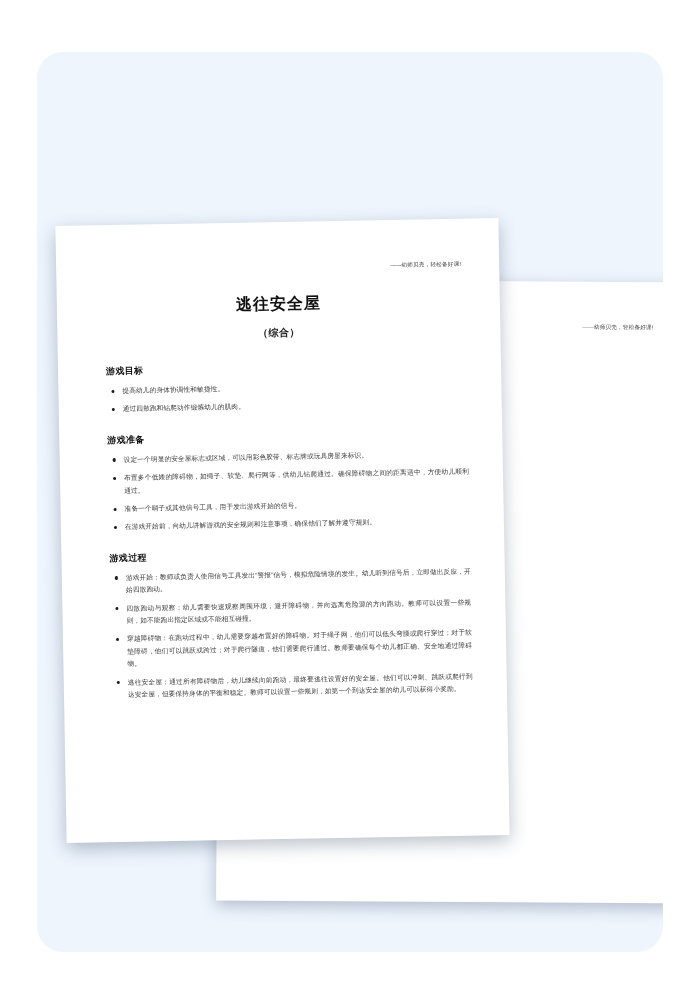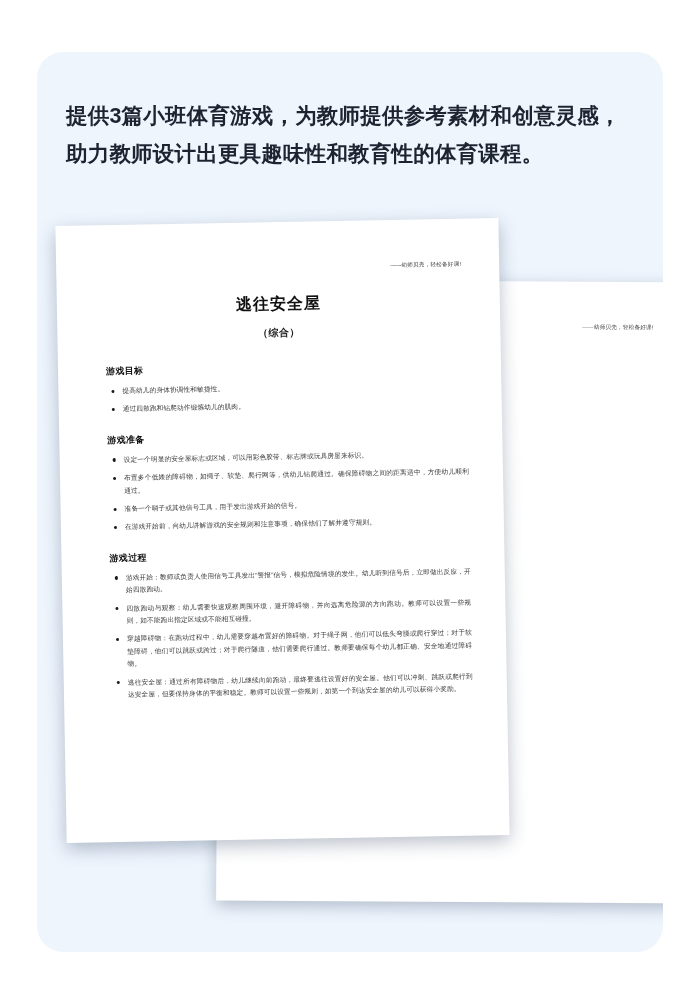--- a/index.html
+++ b/index.html
@@ -179,22 +179,20 @@
     letter-spacing: .1px;
     white-space: nowrap;
   }
   #doc-page-2 .p2-gap { height: 42px; }
 </style>
 </head>
 <body>
 
 <div id="promo-panel">
 
-  <div id="headline">提供3篇小班体育游戏，为教师提供参考素材和创意灵感，
-助力教师设计出更具趣味性和教育性的体育课程。</div>
 
   <div id="pages-stage">
 
     <div class="doc-page" id="doc-page-2">
       <div class="page-inner">
         <div class="watermark-line">——幼师贝壳，轻松备好课!</div>
         <div class="page2-body">
           <div class="p2-line">“安全到达”的信号，游戏结束。</div>
           <div class="p2-line">时，可以对游戏过程进行简要总</div>
           <div class="p2-line">的重要性。</div>

